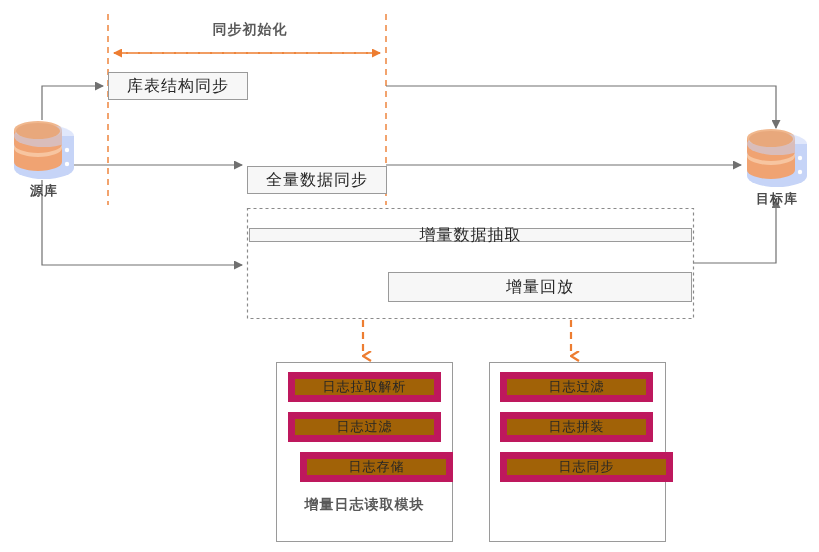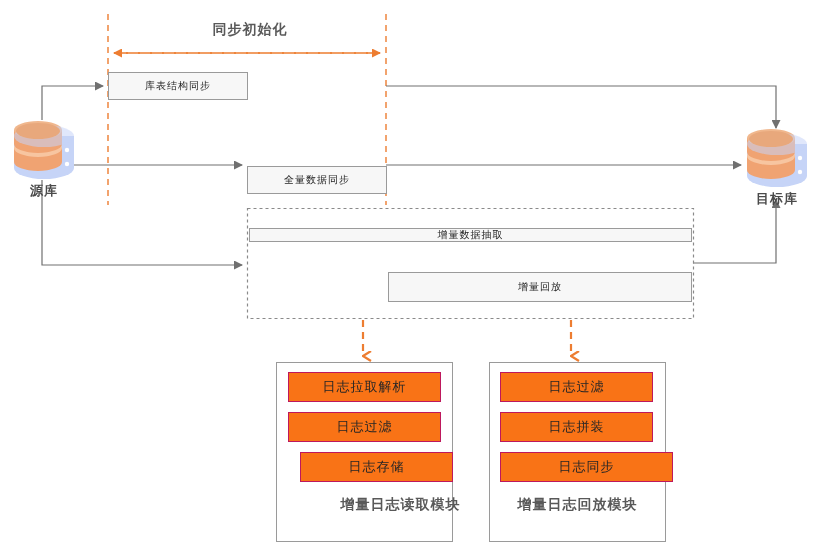--- a/index.html
+++ b/index.html
@@ -6,27 +6,27 @@
   body{font-family:"Liberation Sans","DejaVu Sans",sans-serif;}
   #stage{position:relative;width:819px;height:552px;background:#ffffff;overflow:hidden;}
   #svg-layer{position:absolute;left:0;top:0;width:819px;height:552px;}
 
   .node-box{
     position:absolute;
     background:#f7f7f7;
     border:1px solid #9a9a9a;
     box-sizing:border-box;
     display:flex;align-items:center;justify-content:center;
-    font-size:10px;color:#262626;letter-spacing:1px;
+    font-size:16px;color:#262626;letter-spacing:1px;
     font-family:"Liberation Sans","DejaVu Sans",sans-serif;
   }
   .sub-box{
     position:absolute;
-    background:#f97316;
-    border:1px solid #be185d;
+    background:#a16207;
+    border:7px solid #be185d;
     box-sizing:border-box;
     display:flex;align-items:center;justify-content:center;
     font-size:13px;color:#262626;letter-spacing:1px;
   }
   .module-frame{
     position:absolute;
     background:transparent;
     border:1px solid #9a9a9a;
     box-sizing:border-box;
   }
@@ -165,22 +165,21 @@
 
   <div class="db-label" style="left:9px;top:182px;">源库</div>
 
   <div class="db-label" style="left:742px;top:190px;">目标库</div>
 
   <div class="module-frame" style="left:276px;top:362px;width:177px;height:180px;"></div>
 
   <div class="sub-box" style="left:288px;top:372px;width:153px;height:30px;">日志拉取解析</div>
   <div class="sub-box" style="left:288px;top:412px;width:153px;height:30px;">日志过滤</div>
   <div class="sub-box" style="left:300px;top:452px;width:153px;height:30px;">日志存储</div>
-  <div class="module-caption" style="left:276px;top:496px;width:177px;padding-left:36px;">增量日志读取模块</div>
+  <div class="module-caption" style="left:276px;top:496px;width:177px;">增量日志读取模块</div>
 
   <div class="module-frame" style="left:489px;top:362px;width:177px;height:180px;"></div>
 
   <div class="sub-box" style="left:500px;top:372px;width:153px;height:30px;">日志过滤</div>
   <div class="sub-box" style="left:500px;top:412px;width:153px;height:30px;">日志拼装</div>
   <div class="sub-box" style="left:500px;top:452px;width:173px;height:30px;">日志同步</div>
-  <div class="module-caption" style="left:489px;top:496px;width:177px;">增量日志回放模块</div>
 
 </div>
 
 </body></html>

